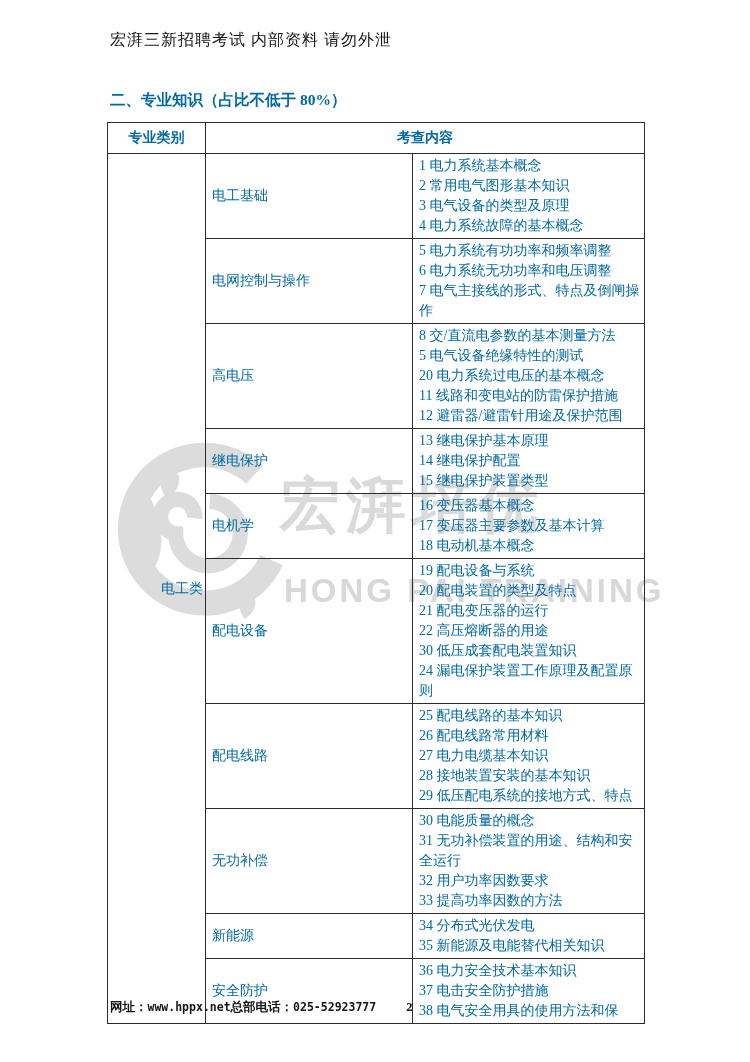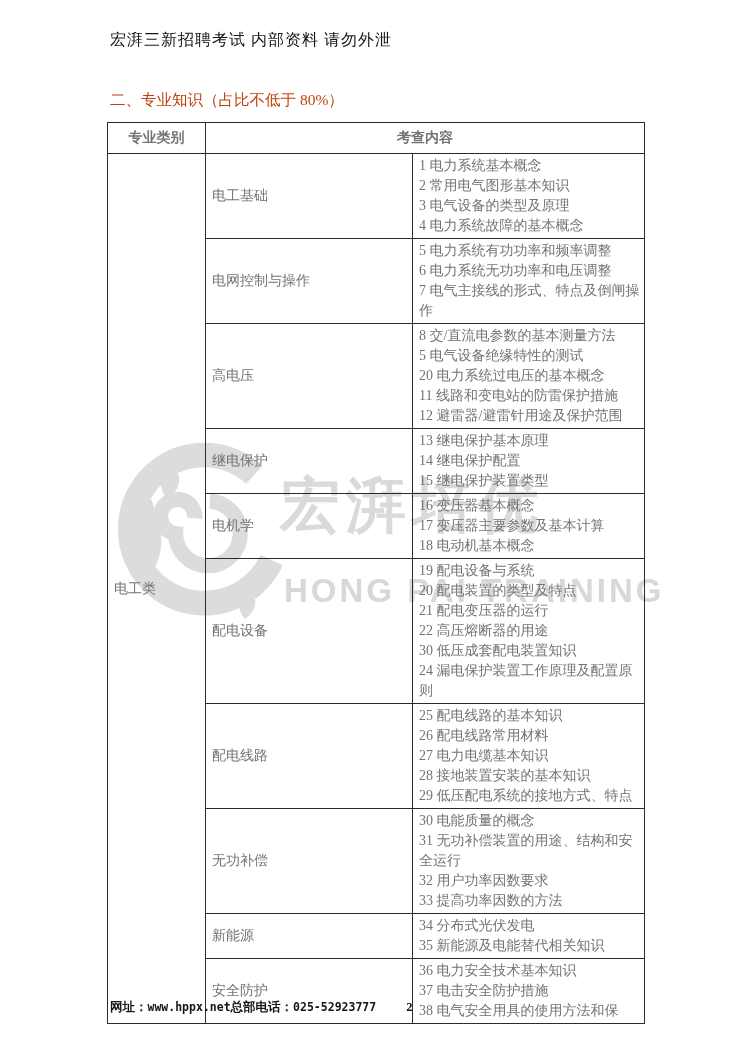--- a/index.html
+++ b/index.html
@@ -9,21 +9,21 @@
     color:#1c1c1c;overflow:hidden;
   }
   .page{position:absolute;inset:0;}
 
   .header-notice{
     position:absolute;left:110px;top:30px;
     font-size:16px;font-weight:400;letter-spacing:1px;color:#161616;
   }
   .section-title{
     position:absolute;left:110px;top:90px;
-    font-size:15.5px;font-weight:normal;color:#c2410c;
+    font-size:15.5px;font-weight:bold;color:#0369a1;
   }
 
   
   .watermark{
     position:absolute;left:112px;top:432px;width:600px;height:210px;
     z-index:0;pointer-events:none;
   }
   .wm-logo{position:absolute;left:0;top:4px;width:190px;height:195px;}
   .wm-cn{
     position:absolute;left:168px;top:28px;width:440px;
@@ -38,30 +38,30 @@
     color:#d8d8d8;white-space:nowrap;
   }
 
   table.exam{
     position:absolute;left:107px;top:122px;z-index:1;
     border-collapse:collapse;table-layout:fixed;width:537px;
     background:transparent;
   }
   table.exam td,table.exam th{
     border:1px solid #2b2b2b;background:transparent;
-    font-size:14px;line-height:20px;color:#737373;
+    font-size:14px;line-height:20px;color:#0369a1;
     padding:2px 2px 2px 6px;vertical-align:middle;
   }
   table.exam th{
     font-weight:bold;text-align:center;height:26px;padding:2px;
   }
   .col-major{width:98px;}
   .col-cat{width:207px;}
   .col-items{width:232px;}
-  td.major-cell{text-align:left;font-size:14px;}
+  td.major-cell{text-align:right;font-size:14px;}
   td.cat-cell{padding-left:9px;}
   td.items-cell{padding-left:7px;padding-right:2px;}
   .item-line{white-space:normal;}
 
   .footer{
     position:absolute;left:110px;top:999px;z-index:1;
     font-size:12.5px;font-weight:600;color:#161616;
     display:flex;align-items:baseline;
   }
   .footer .url,.footer .phone{

